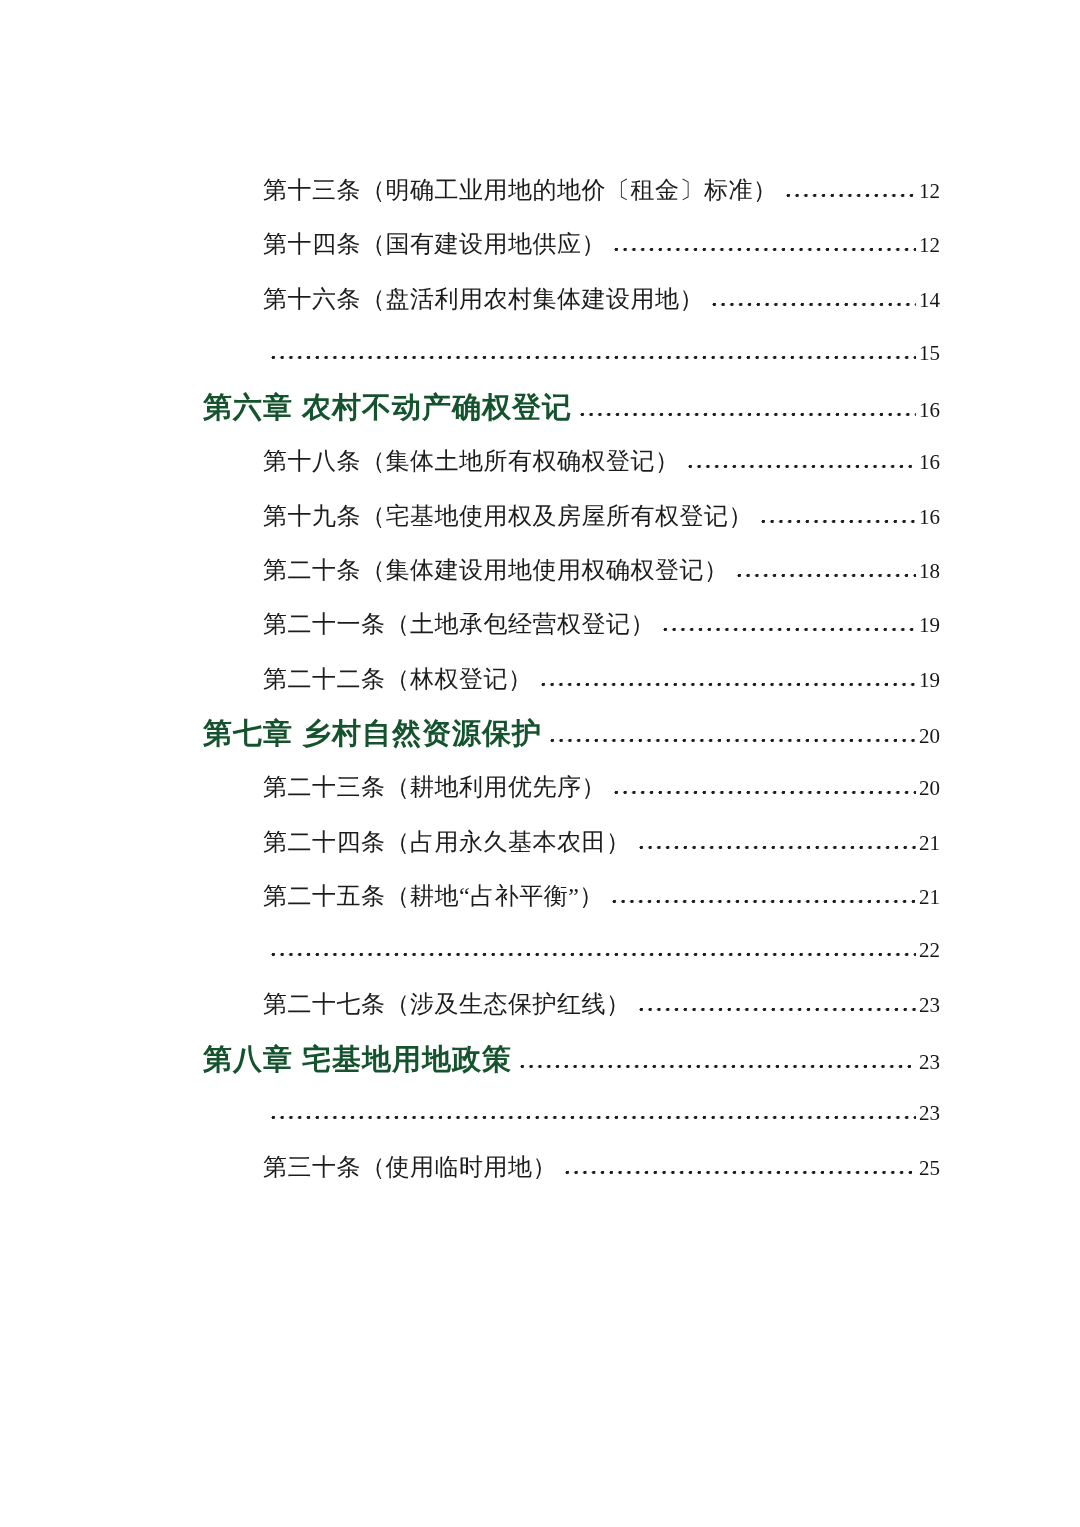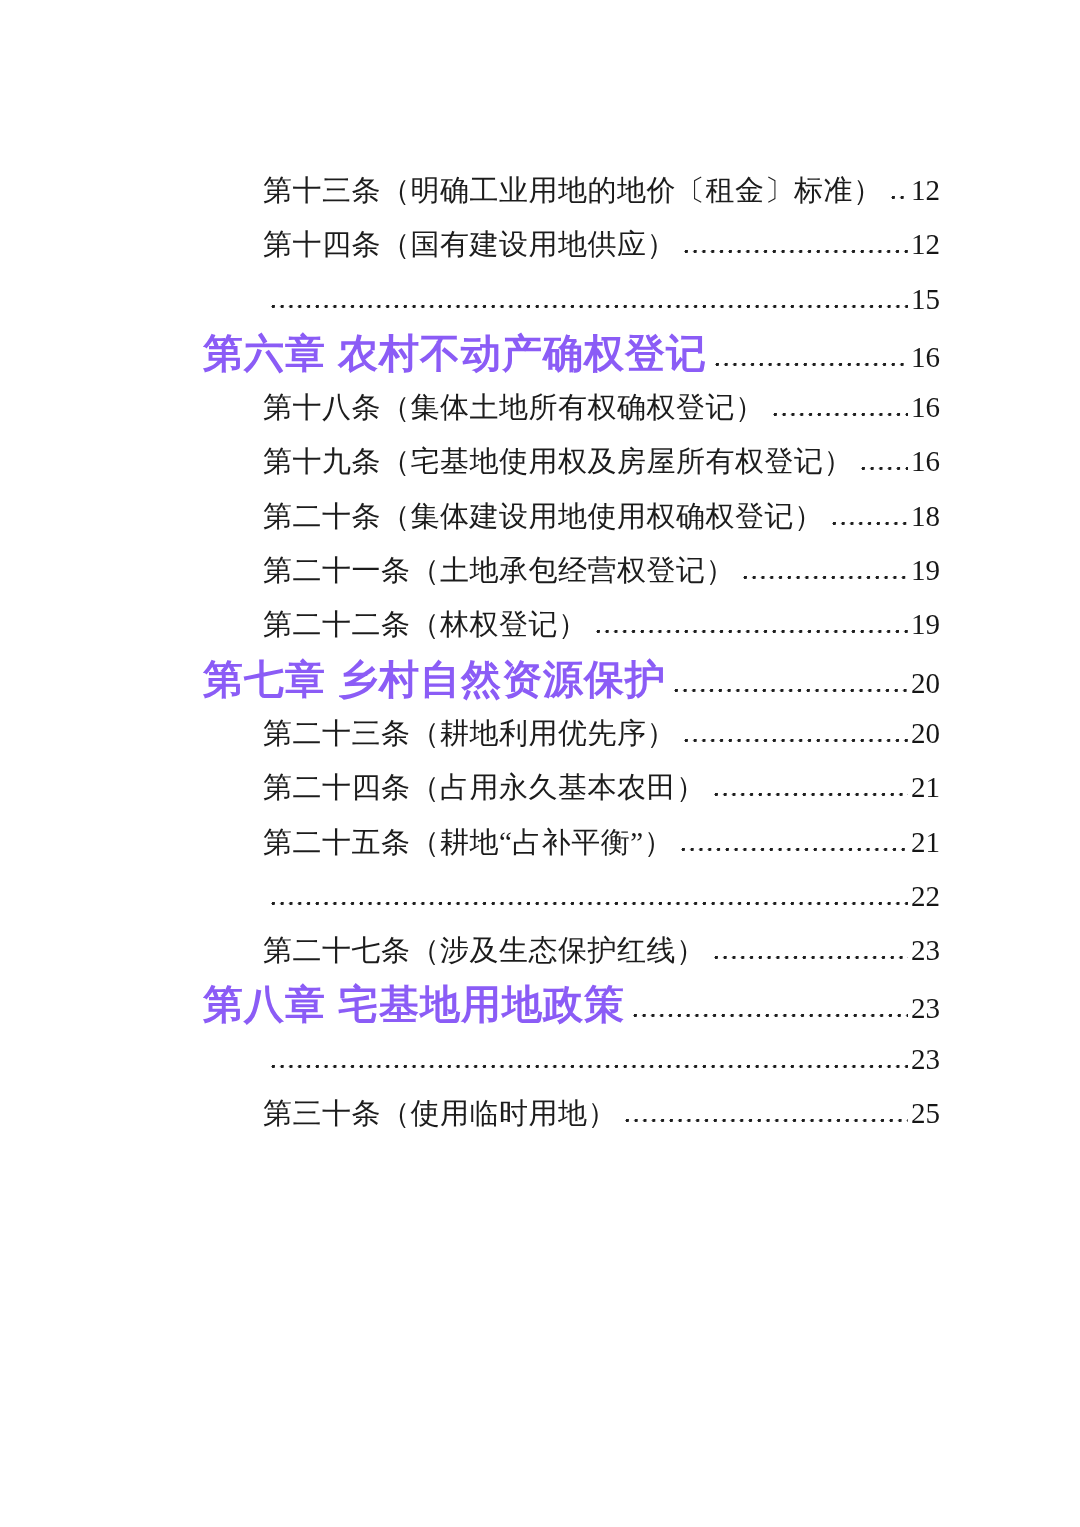--- a/index.html
+++ b/index.html
@@ -27,65 +27,70 @@
     display: flex;
     align-items: baseline;
     height: 54.3px;
     white-space: nowrap;
   }
   .toc-row.article {
     padding-left: 60px;
   }
   .label {
     font-family: "Liberation Serif", serif;
-    font-size: 29px;
+    font-size: 24px;
     line-height: 54.3px;
     color: #1c1c1c;
     letter-spacing: 0.5px;
   }
   .toc-row.chapter .label {
     font-family: "Liberation Sans", sans-serif;
     font-weight: 700;
-    font-size: 40px;
-    color: #8b5cf6;
+    font-size: 29px;
+    color: #14532d;
     letter-spacing: 1px;
   }
   .leader {
     flex: 1 1 auto;
     min-width: 14px;
     height: 9px;
     margin-left: 8px;
     margin-right: 2px;
     background-image: radial-gradient(circle at 2.2px 6.4px, #1d1d1d 1.55px, rgba(0,0,0,0) 1.9px);
     background-size: 8.8px 9px;
     background-repeat: repeat-x;
     background-position: left bottom;
   }
   .pagenum {
     font-family: "Liberation Serif", serif;
-    font-size: 29px;
+    font-size: 21px;
     line-height: 54.3px;
     color: #161616;
     padding-left: 1px;
   }
 </style>
 </head>
 <body>
 
 <div class="page">
   <div class="toc" id="toc">
       <div class="toc-row article">
         <span class="label">第十三条（明确工业用地的地价〔租金〕标准）</span>
         <span class="leader"></span>
         <span class="pagenum">12</span>
       </div>
       <div class="toc-row article">
         <span class="label">第十四条（国有建设用地供应）</span>
         <span class="leader"></span>
         <span class="pagenum">12</span>
+      </div>
+      <div class="toc-row article">
+        <span class="label">第十六条（盘活利用农村集体建设用地）</span>
+        <span class="leader"></span>
+        <span class="pagenum">14</span>
       </div>
       <div class="toc-row article">
         <span class="leader"></span>
         <span class="pagenum">15</span>
       </div>
       <div class="toc-row chapter">
         <span class="label">第六章 农村不动产确权登记</span>
         <span class="leader"></span>
         <span class="pagenum">16</span>
       </div>

